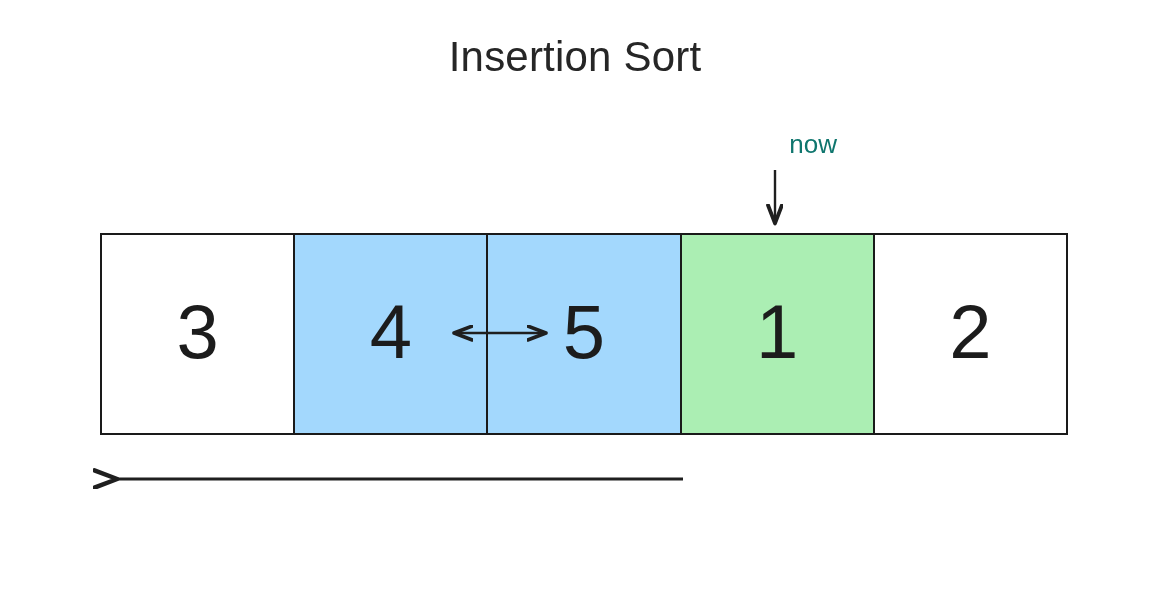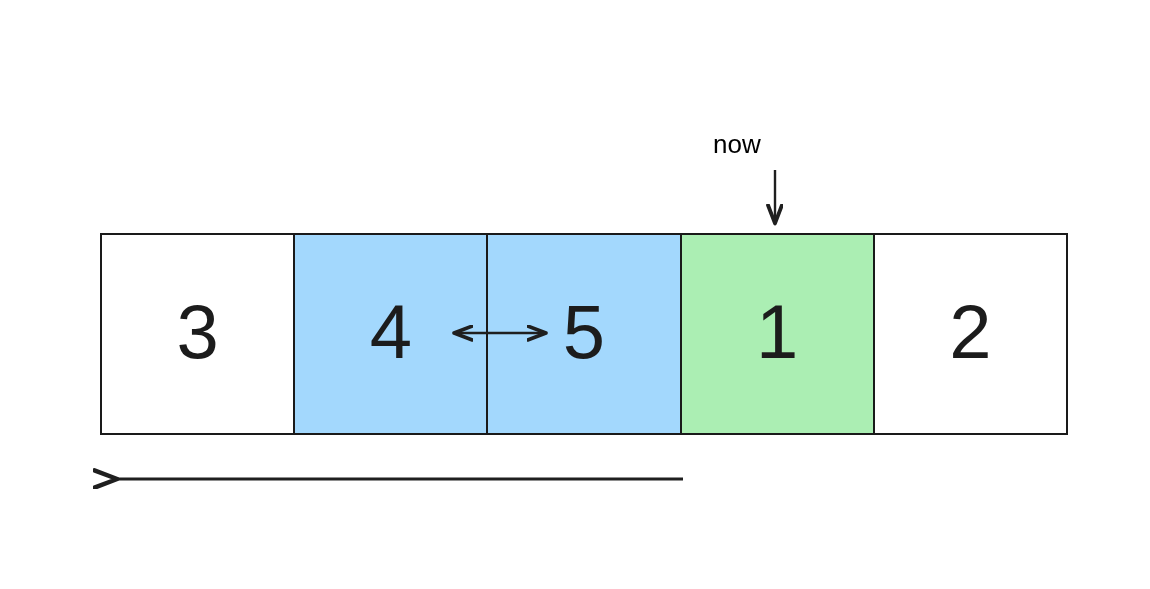--- a/index.html
+++ b/index.html
@@ -33,24 +33,24 @@
     color: #262626;
     line-height: 1;
   }
 
   
   .pointer-label {
     position: absolute;
     left: 713px;
     top: 131px;
     width: 124px;
-    text-align: left;
+    text-align: right;
     font-size: 26px;
     font-weight: 400;
-    color: #000000;
+    color: #0f766e;
     line-height: 1;
   }
 
   
   .array-row {
     position: absolute;
     left: 100px;
     top: 233px;
     width: 968px;
     height: 202px;
@@ -89,20 +89,21 @@
     height: 589px;
     pointer-events: none;
     z-index: 5;
   }
 </style>
 </head>
 <body>
 
 <div id="canvas">
 
+  <div class="title">Insertion Sort</div>
 
   <div class="pointer-label">now</div>
 
   <div class="array-row">
     <div class="cell">
       <span class="cell-value">3</span>
     </div>
     <div class="cell blue">
       <span class="cell-value">4</span>
     </div>

